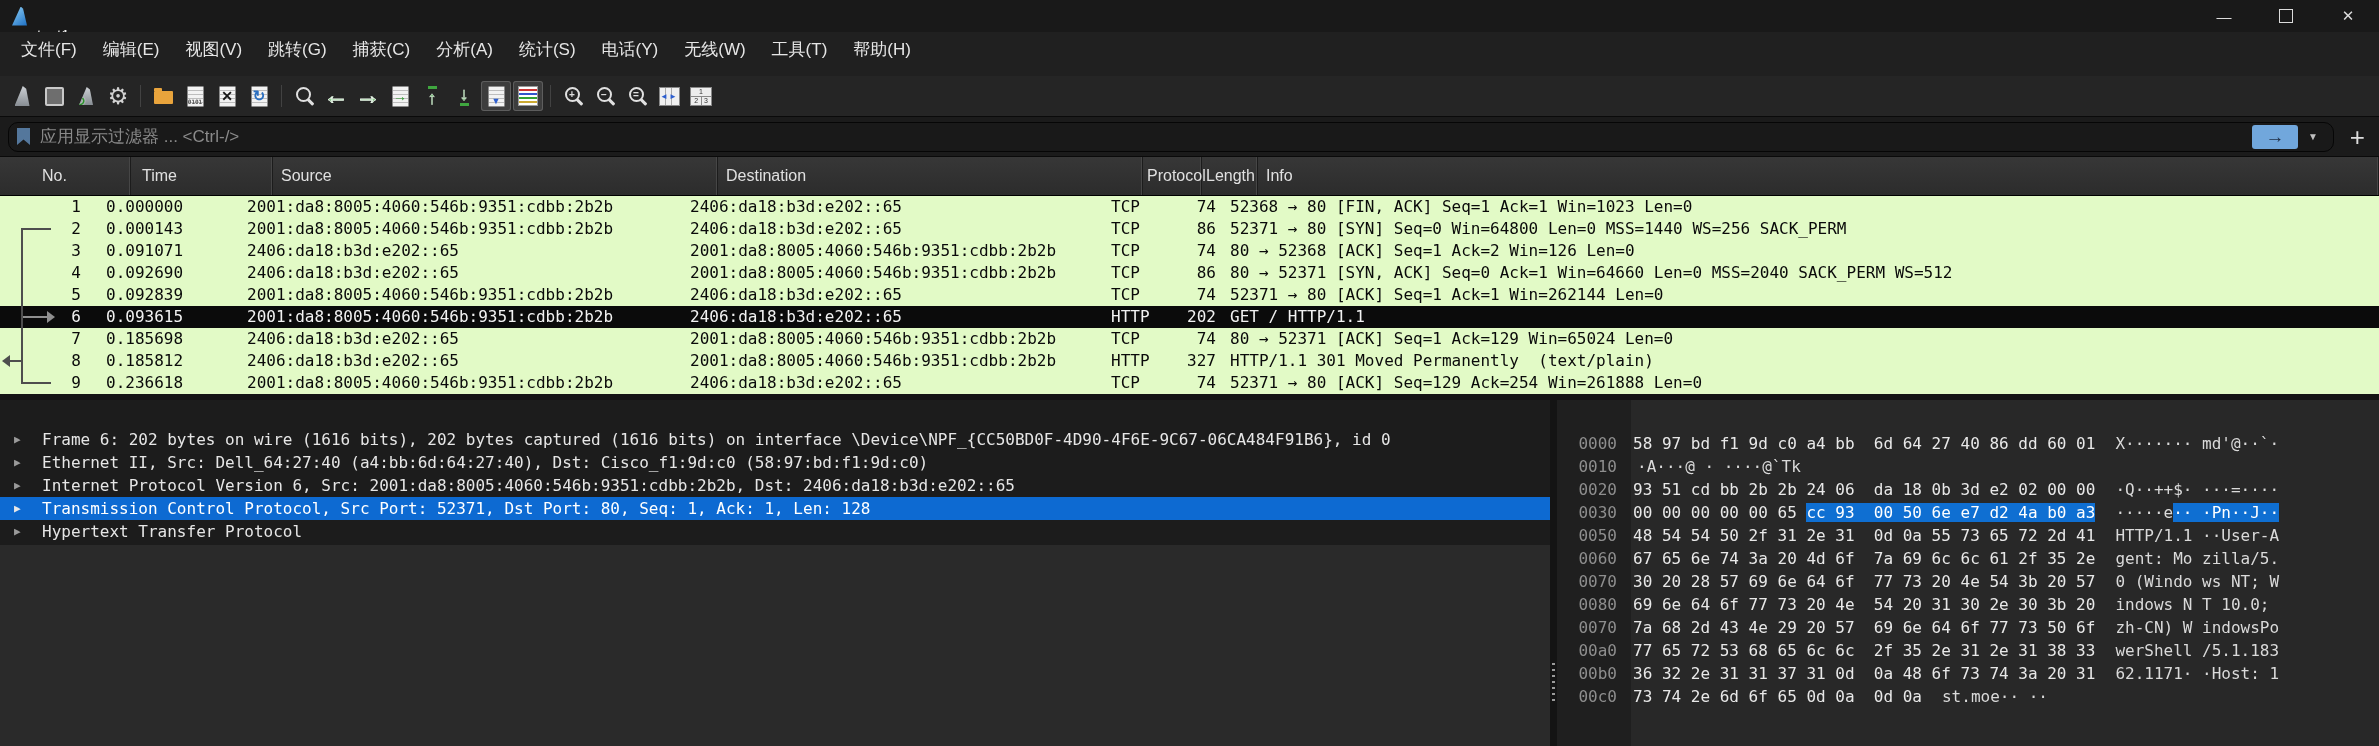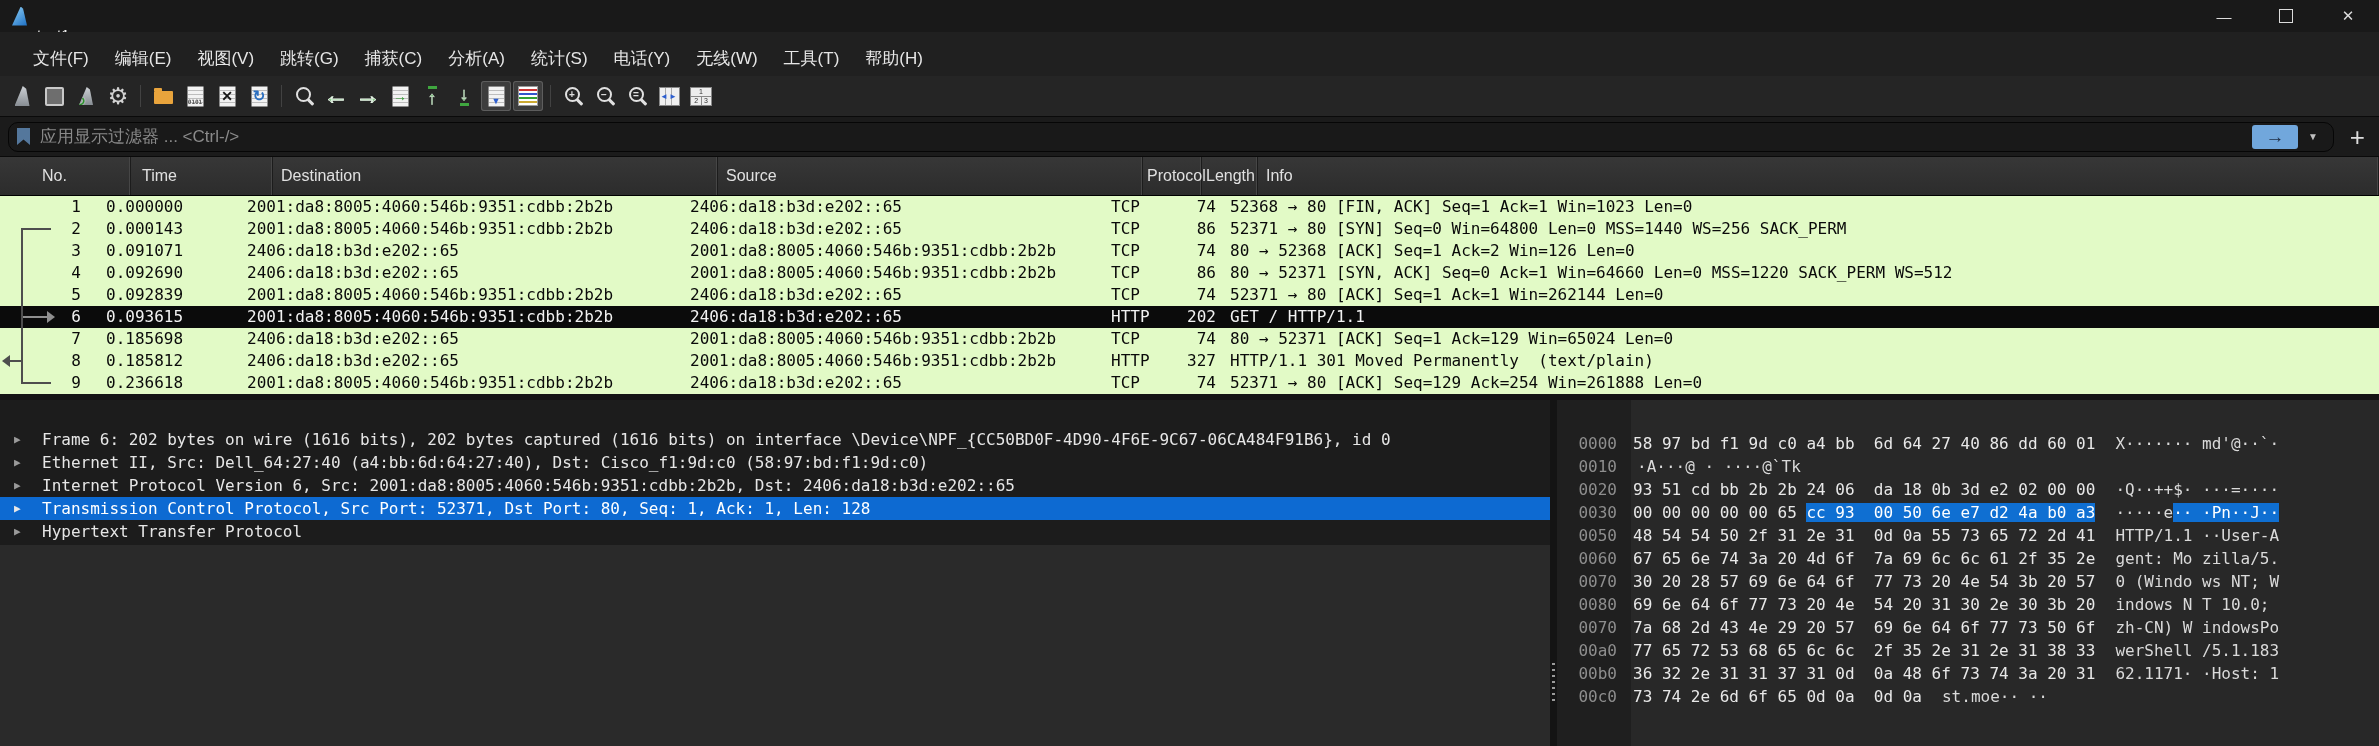--- a/index.html
+++ b/index.html
@@ -8,21 +8,21 @@
 
   
   .titlebar{height:32px;background:#191919;display:flex;align-items:center;color:#f0f0f0;font-size:15px;flex:0 0 auto;}
   .logo-fin{width:15px;height:19px;margin-left:12px;background:linear-gradient(140deg,#8fd0f5,#1c6fc4);clip-path:polygon(0 100%,58% 0,74% 12%,100% 100%);}
   .title-text{margin-left:10px;margin-top:36px;}
   .win-controls{margin-left:auto;display:flex;height:100%;}
   .win-btn{width:62px;height:100%;display:flex;align-items:center;justify-content:center;color:#dcdcdc;font-size:15px;}
   .max-box{width:12px;height:12px;border:1.5px solid #dcdcdc;}
 
   
-  .menubar{height:44px;background:#202020;display:flex;align-items:flex-end;padding-left:20px;flex:0 0 auto;}
+  .menubar{height:44px;background:#202020;display:flex;align-items:flex-start;padding-left:8px;flex:0 0 auto;}
   .menu-item{color:#e6e6e6;font-size:17px;padding:6px 13px;border-radius:2px;}
 
   
   .toolbar{height:40px;background:#252525;border-bottom:1px solid #0a0a0a;display:flex;align-items:center;padding-left:6px;flex:0 0 auto;}
   .tb-btn{width:30px;height:30px;margin:0 1px;display:flex;align-items:center;justify-content:center;border-radius:3px;position:relative;}
   .tb-btn.active{background:#3d3d3d;box-shadow:inset 0 0 0 1px #5d5d5d;}
   .tb-sep{width:1px;height:22px;background:#424242;margin:0 6px;}
   .ic{position:relative;display:block;}
   .ic-start-capture{width:15px;height:20px;background:linear-gradient(#cdd1d5,#878d93);clip-path:polygon(0 100%,55% 0,78% 14%,100% 100%);}
   .ic-stop-capture{width:15px;height:15px;background:#6e6e6e;border:2px solid #c9c9c9;border-radius:2px;}
@@ -217,22 +217,22 @@
       <span class="filter-placeholder">应用显示过滤器 ... &lt;Ctrl-/&gt;</span>
       <span class="apply-btn"></span>
       <span class="caret-btn">▼</span>
     </div>
     <span class="plus-btn">+</span>
   </div>
 
   <div class="pkt-header pkt-grid" id="cols">
       <div class="hcell h-no">No.</div>
       <div class="hcell h-time">Time</div>
+      <div class="hcell h-src">Source</div>
       <div class="hcell h-dst">Destination</div>
-      <div class="hcell h-src">Source</div>
       <div class="hcell h-proto">Protocol</div>
       <div class="hcell h-len">Length</div>
       <div class="hcell h-info">Info</div>
     </div>
 
   <div class="pkt-rows" id="rows">
 
   <div class="pkt-row pkt-grid">
         <div class="c-no">1</div>
         <div class="c-time">0.000000</div>
@@ -260,21 +260,21 @@
         <div class="c-len">74</div>
         <div class="c-info">80 → 52368 [ACK] Seq=1 Ack=2 Win=126 Len=0</div>
       </div>
       <div class="pkt-row pkt-grid">
         <div class="c-no">4</div>
         <div class="c-time">0.092690</div>
         <div class="c-src">2406:da18:b3d:e202::65</div>
         <div class="c-dst">2001:da8:8005:4060:546b:9351:cdbb:2b2b</div>
         <div class="c-proto">TCP</div>
         <div class="c-len">86</div>
-        <div class="c-info">80 → 52371 [SYN, ACK] Seq=0 Ack=1 Win=64660 Len=0 MSS=1220 SACK_PERM WS=512</div>
+        <div class="c-info">80 → 52371 [SYN, ACK] Seq=0 Ack=1 Win=64660 Len=0 MSS=2040 SACK_PERM WS=512</div>
       </div>
       <div class="pkt-row pkt-grid">
         <div class="c-no">5</div>
         <div class="c-time">0.092839</div>
         <div class="c-src">2001:da8:8005:4060:546b:9351:cdbb:2b2b</div>
         <div class="c-dst">2406:da18:b3d:e202::65</div>
         <div class="c-proto">TCP</div>
         <div class="c-len">74</div>
         <div class="c-info">52371 → 80 [ACK] Seq=1 Ack=1 Win=262144 Len=0</div>
       </div>

